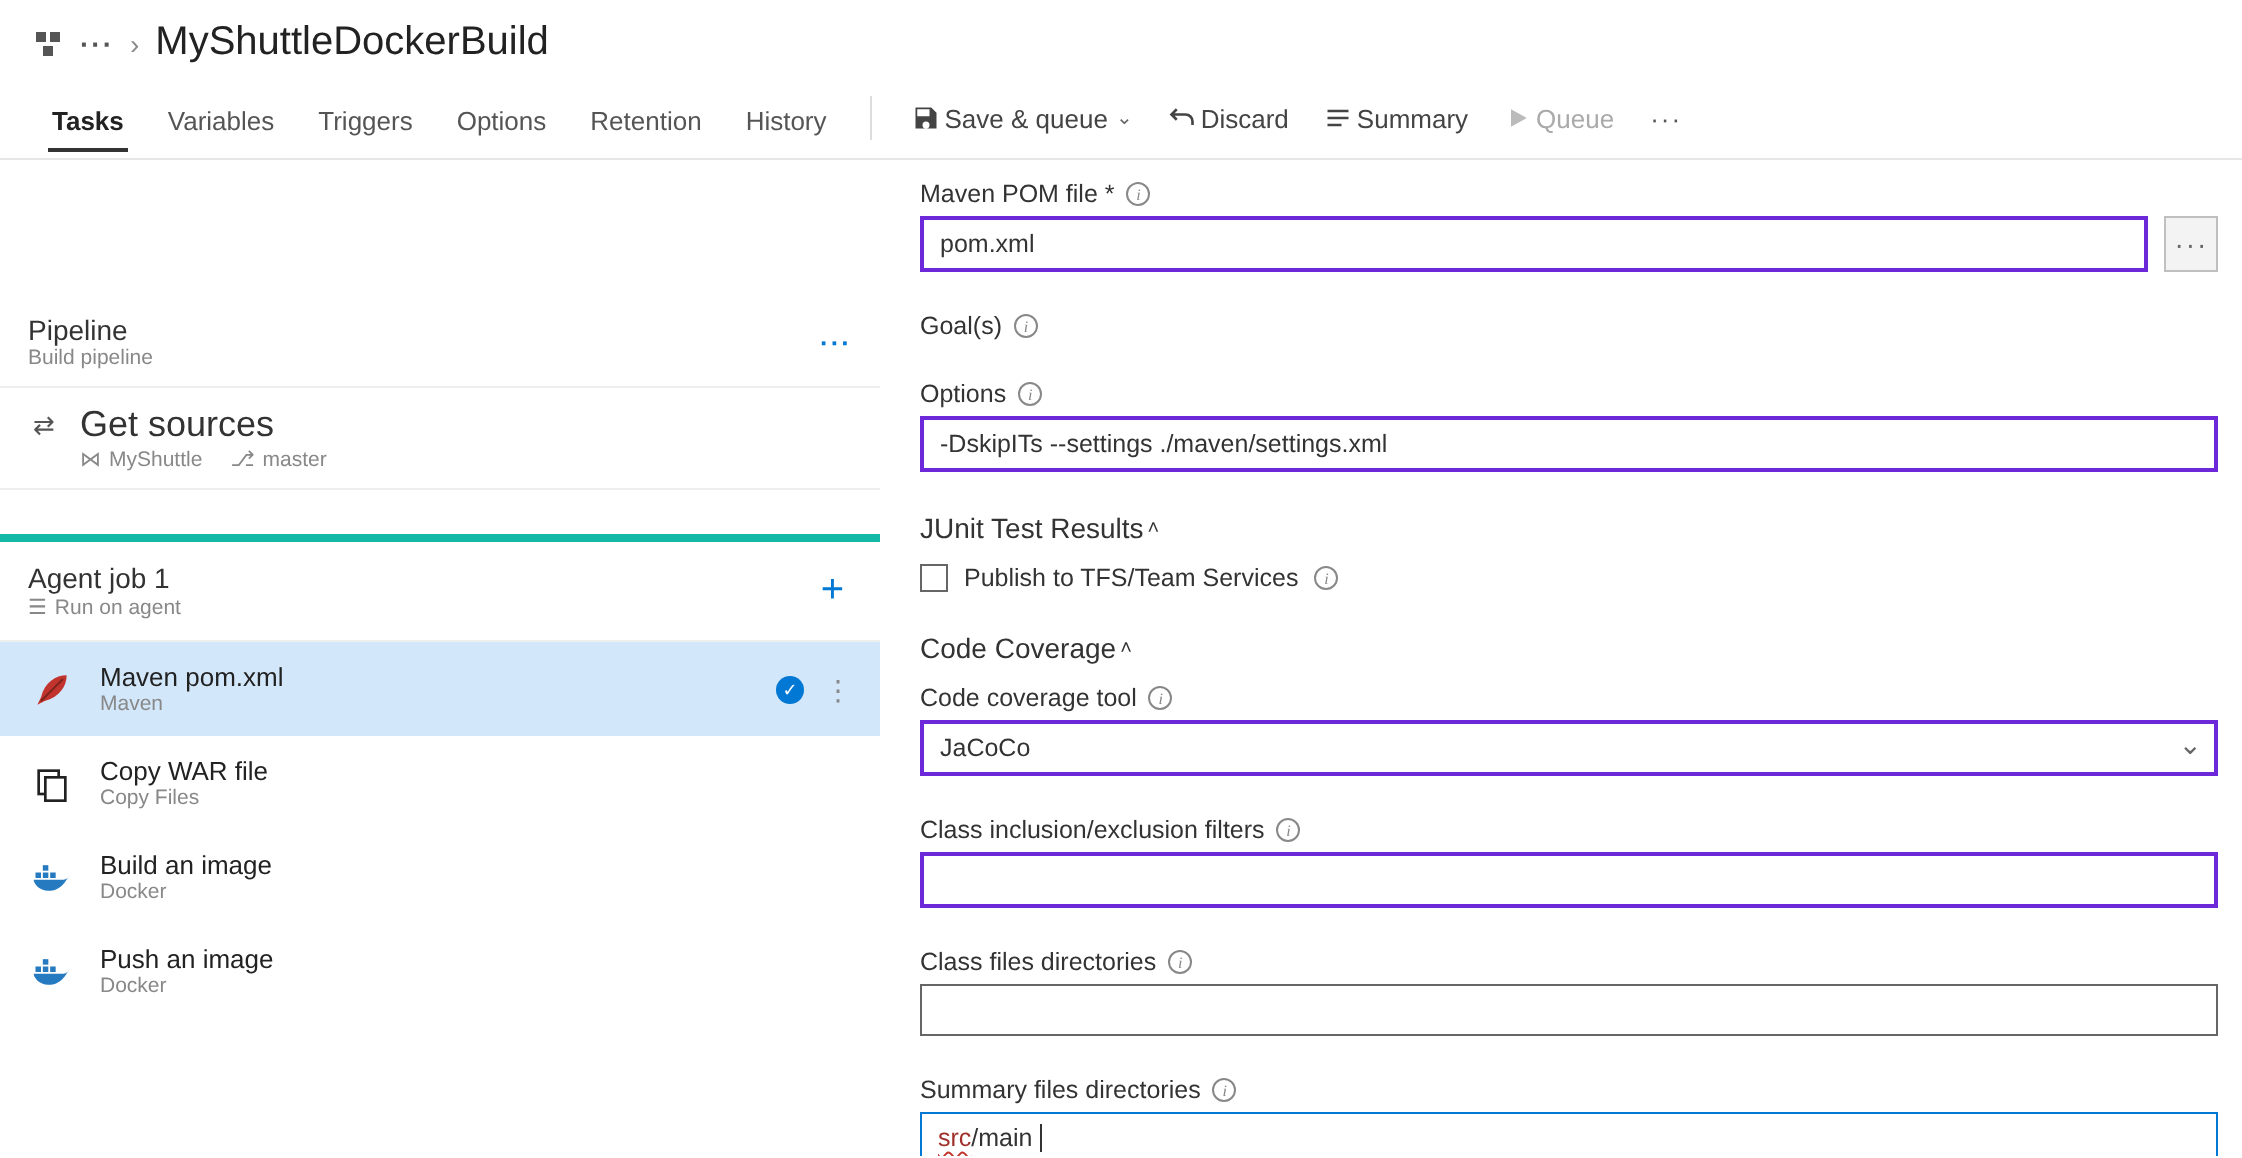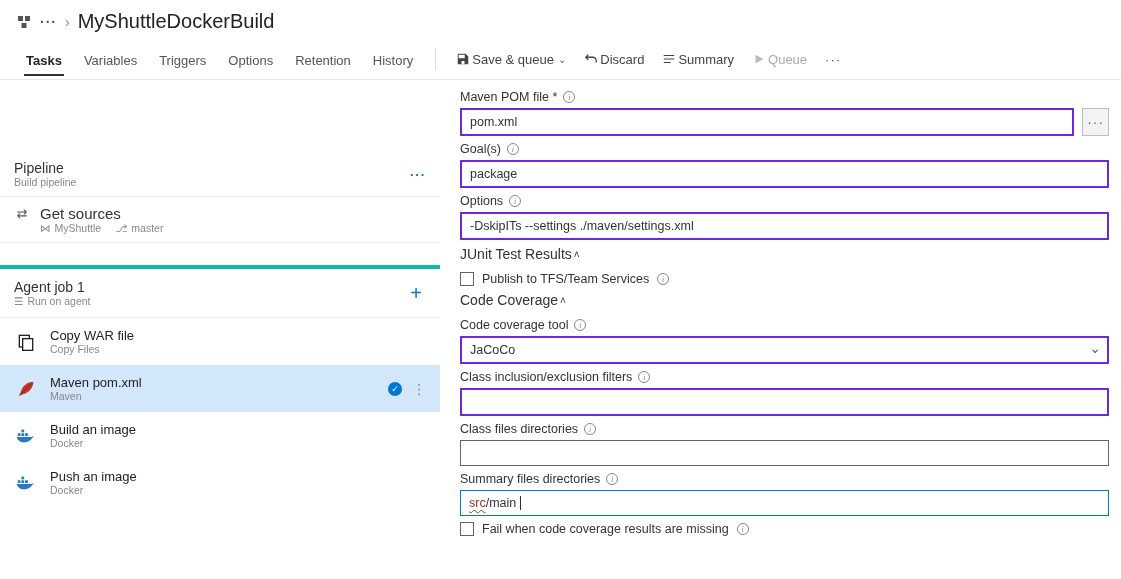--- a/index.html
+++ b/index.html
@@ -41,21 +41,21 @@
       padding:8px 14px; border-bottom:1px solid #eee;
     }
     .pipeline-row .txt .ttl { font-size:14px; color:#333; }
     .pipeline-row .txt .sub { font-size:10.5px; color:#888; }
     .pipeline-row .menu { color:#0078d4; letter-spacing:1px; font-weight:bold; cursor:pointer; }
 
     
     .sources-row { padding:8px 14px; border-bottom:1px solid #eee; }
     .sources-row .hdr { display:flex; align-items:center; gap:10px; }
     .sources-row .hdr .icn { width:16px; text-align:center; color:#555; }
-    .sources-row .hdr .label { font-size:15px; color:#333; }
+    .sources-row .hdr .label { font-size:18px; color:#333; }
     .sources-row .meta { margin-left:26px; font-size:10.5px; color:#888; display:flex; gap:14px; align-items:center; }
     .sources-row .meta span { display:flex; align-items:center; gap:4px; }
 
     
     .gap { height:22px; }
 
     
     .job-row {
       display:flex; align-items:center; justify-content:space-between;
       padding:10px 14px; border-top:4px solid #14b8a6; border-bottom:1px solid #eee;
@@ -73,21 +73,21 @@
     .task .task-txt .sub { font-size:10.5px; color:#888; }
     .task .trail { margin-left:auto; display:flex; align-items:center; gap:10px; }
     .task .check-circle { width:14px; height:14px; border-radius:50%; background:#0078d4; color:#fff; font-size:9px; display:flex; align-items:center; justify-content:center; }
     .task .grip { color:#888; font-size:14px; cursor:grab; }
     .task.selected { background:#d3e7fa; }
     .task .feather { color:#c1342d; }
     .task .upload { color:#222; }
     .task .docker { color:#267abf; }
 
     
-    .fld { margin-bottom: 6px; }
+    .fld { margin-bottom: 20px; }
     .fld-label { font-size:12.5px; color:#333; display:flex; align-items:center; gap:6px; margin-bottom:4px; }
     .info-i { width:12px; height:12px; border:1px solid #888; border-radius:50%; display:inline-flex; align-items:center; justify-content:center; font-size:8px; color:#888; font-style:italic; font-family:Georgia,serif; cursor:help; }
     .fld-row { display:flex; gap:8px; align-items:stretch; }
     .fld input[type="text"], .fld select {
       width:100%; padding:5px 8px; border:2px solid #6d28d9; font-size:12.5px; color:#333; background:#fff; outline:none;
     }
     .fld input.thick { border:1.5px solid #666; }
     .ellipsis-btn { width:28px; border:1px solid #bfbfbf; background:#f3f3f3; display:flex; align-items:center; justify-content:center; color:#666; font-size:14px; letter-spacing:1px; cursor:pointer; }
     .section-hdr { font-size:14px; color:#333; margin: 6px 0 10px 0; display:flex; align-items:center; gap:2px; }
     .section-hdr .caret-up { font-size:10px; }
@@ -192,49 +192,49 @@
 
     <div class="job-row">
       <div class="txt">
         <div class="jtl">Agent job 1</div>
         <div class="jsb">
             <span>☰</span>
             <span>Run on agent</span>
           </div>
       </div>
       <div class="plus">+</div>
+    </div>
+
+    <div class="task selected">
+      <span class="task-icon feather">
+        <svg viewBox="0 0 24 24" width="22" height="22">
+            <path fill="#c1342d" d="M20 4c-6 0-12 4-14 12l-2 4 4-2c8-2 12-8 12-14z"></path>
+            <path stroke="#7a221d" stroke-width="1" d="M6 18L18 6"></path>
+          </svg>
+      </span>
+      <div class="task-txt">
+        <div class="ttl">Maven pom.xml</div>
+        <div class="sub">Maven</div>
+      </div>
+      <div class="trail">
+        <span class="check-circle">✓</span>
+        <span class="grip">⋮</span>
+      </div>
     </div>
 
     <div class="task">
       <span class="task-icon">
         <svg viewBox="0 0 24 24" width="20" height="20">
             <rect x="4" y="4" width="12" height="14" fill="none" stroke="#222" stroke-width="1.6"></rect>
             <rect x="8" y="8" width="12" height="14" fill="#fff" stroke="#222" stroke-width="1.6"></rect>
           </svg>
       </span>
       <div class="task-txt">
         <div class="ttl">Copy WAR file</div>
         <div class="sub">Copy Files</div>
-      </div>
-    </div>
-
-    <div class="task selected">
-      <span class="task-icon feather">
-        <svg viewBox="0 0 24 24" width="22" height="22">
-            <path fill="#c1342d" d="M20 4c-6 0-12 4-14 12l-2 4 4-2c8-2 12-8 12-14z"></path>
-            <path stroke="#7a221d" stroke-width="1" d="M6 18L18 6"></path>
-          </svg>
-      </span>
-      <div class="task-txt">
-        <div class="ttl">Maven pom.xml</div>
-        <div class="sub">Maven</div>
-      </div>
-      <div class="trail">
-        <span class="check-circle">✓</span>
-        <span class="grip">⋮</span>
       </div>
     </div>
 
 
     <div class="task">
       <span class="task-icon docker">
         <svg viewBox="0 0 24 24" width="22" height="22">
             <rect x="3" y="9" width="3" height="3" fill="#267abf"></rect>
             <rect x="7" y="9" width="3" height="3" fill="#267abf"></rect>
             <rect x="11" y="9" width="3" height="3" fill="#267abf"></rect>
@@ -277,21 +277,20 @@
         <input type="text" value="pom.xml" style="">
         <div class="ellipsis-btn">···</div>
       </div>
     </div>
 
     <div class="fld">
       <div class="fld-label">
           <span>Goal(s)</span> 
           <span class="info-i">i</span>
         </div>
-      <input type="text" value="package" style="">
     </div>
 
     <div class="fld">
       <div class="fld-label">
           <span>Options</span> 
           <span class="info-i">i</span>
         </div>
       <input type="text" value="-DskipITs --settings ./maven/settings.xml" style="">
     </div>
 

